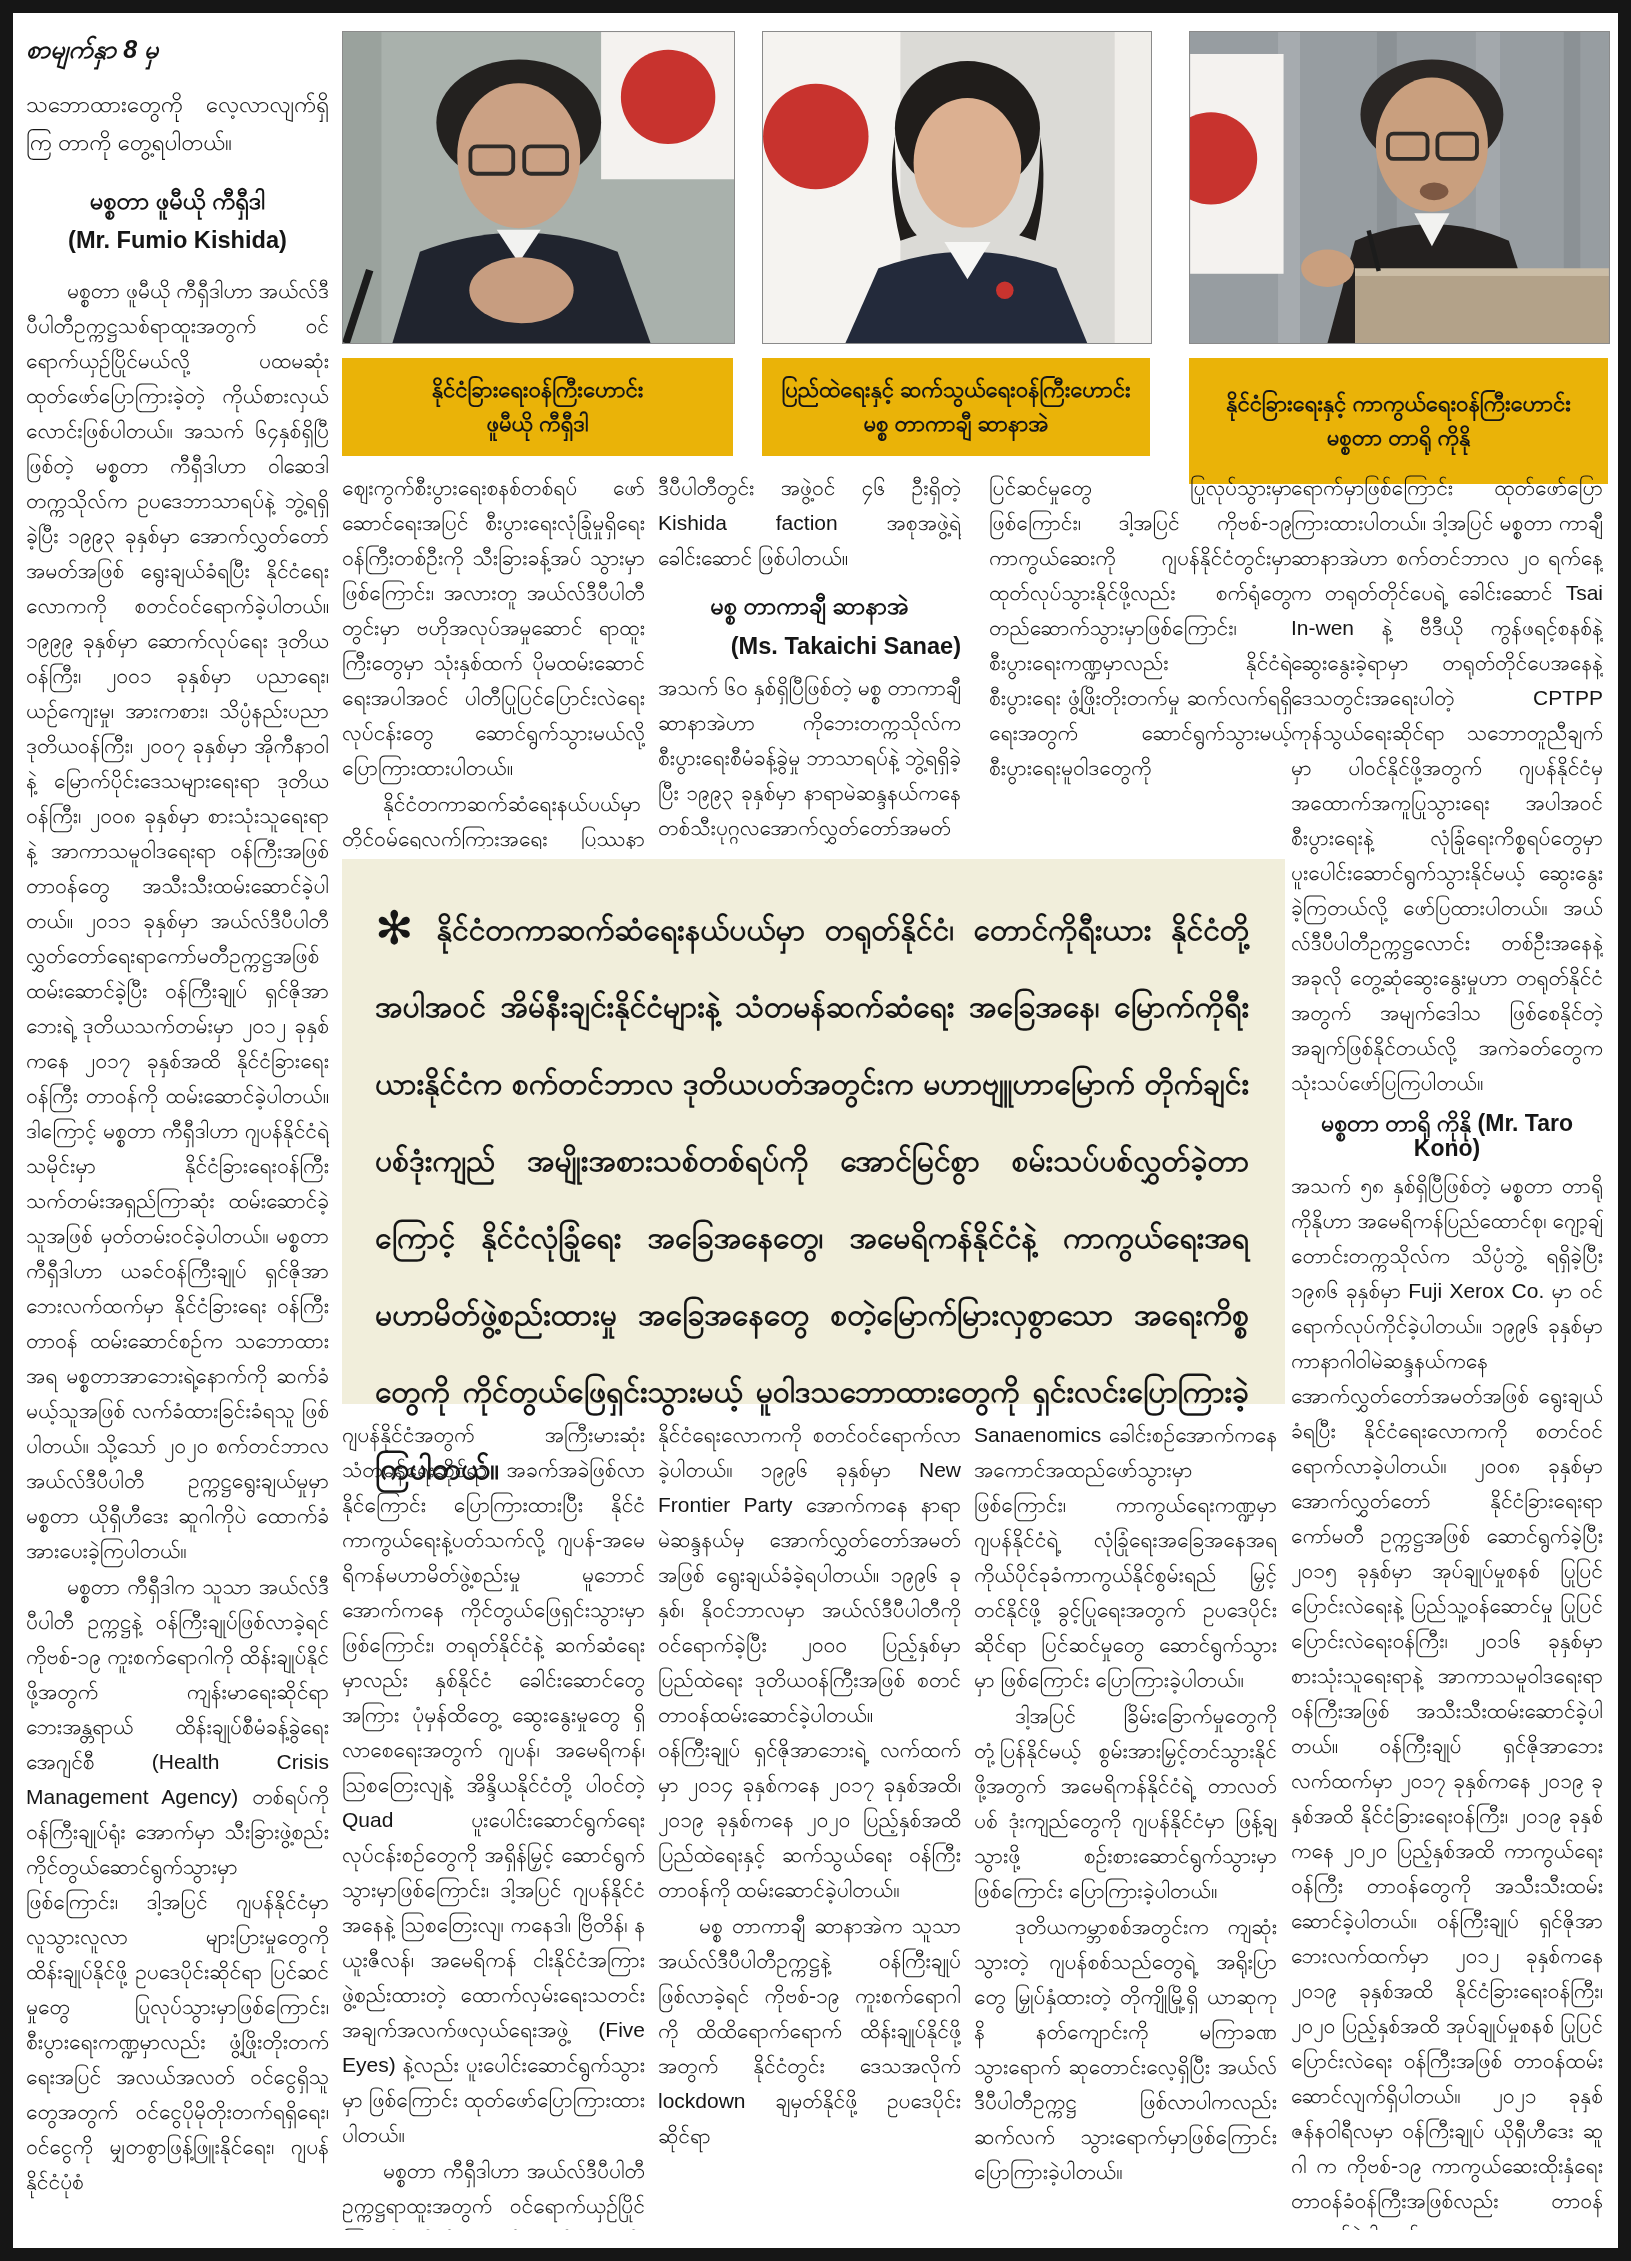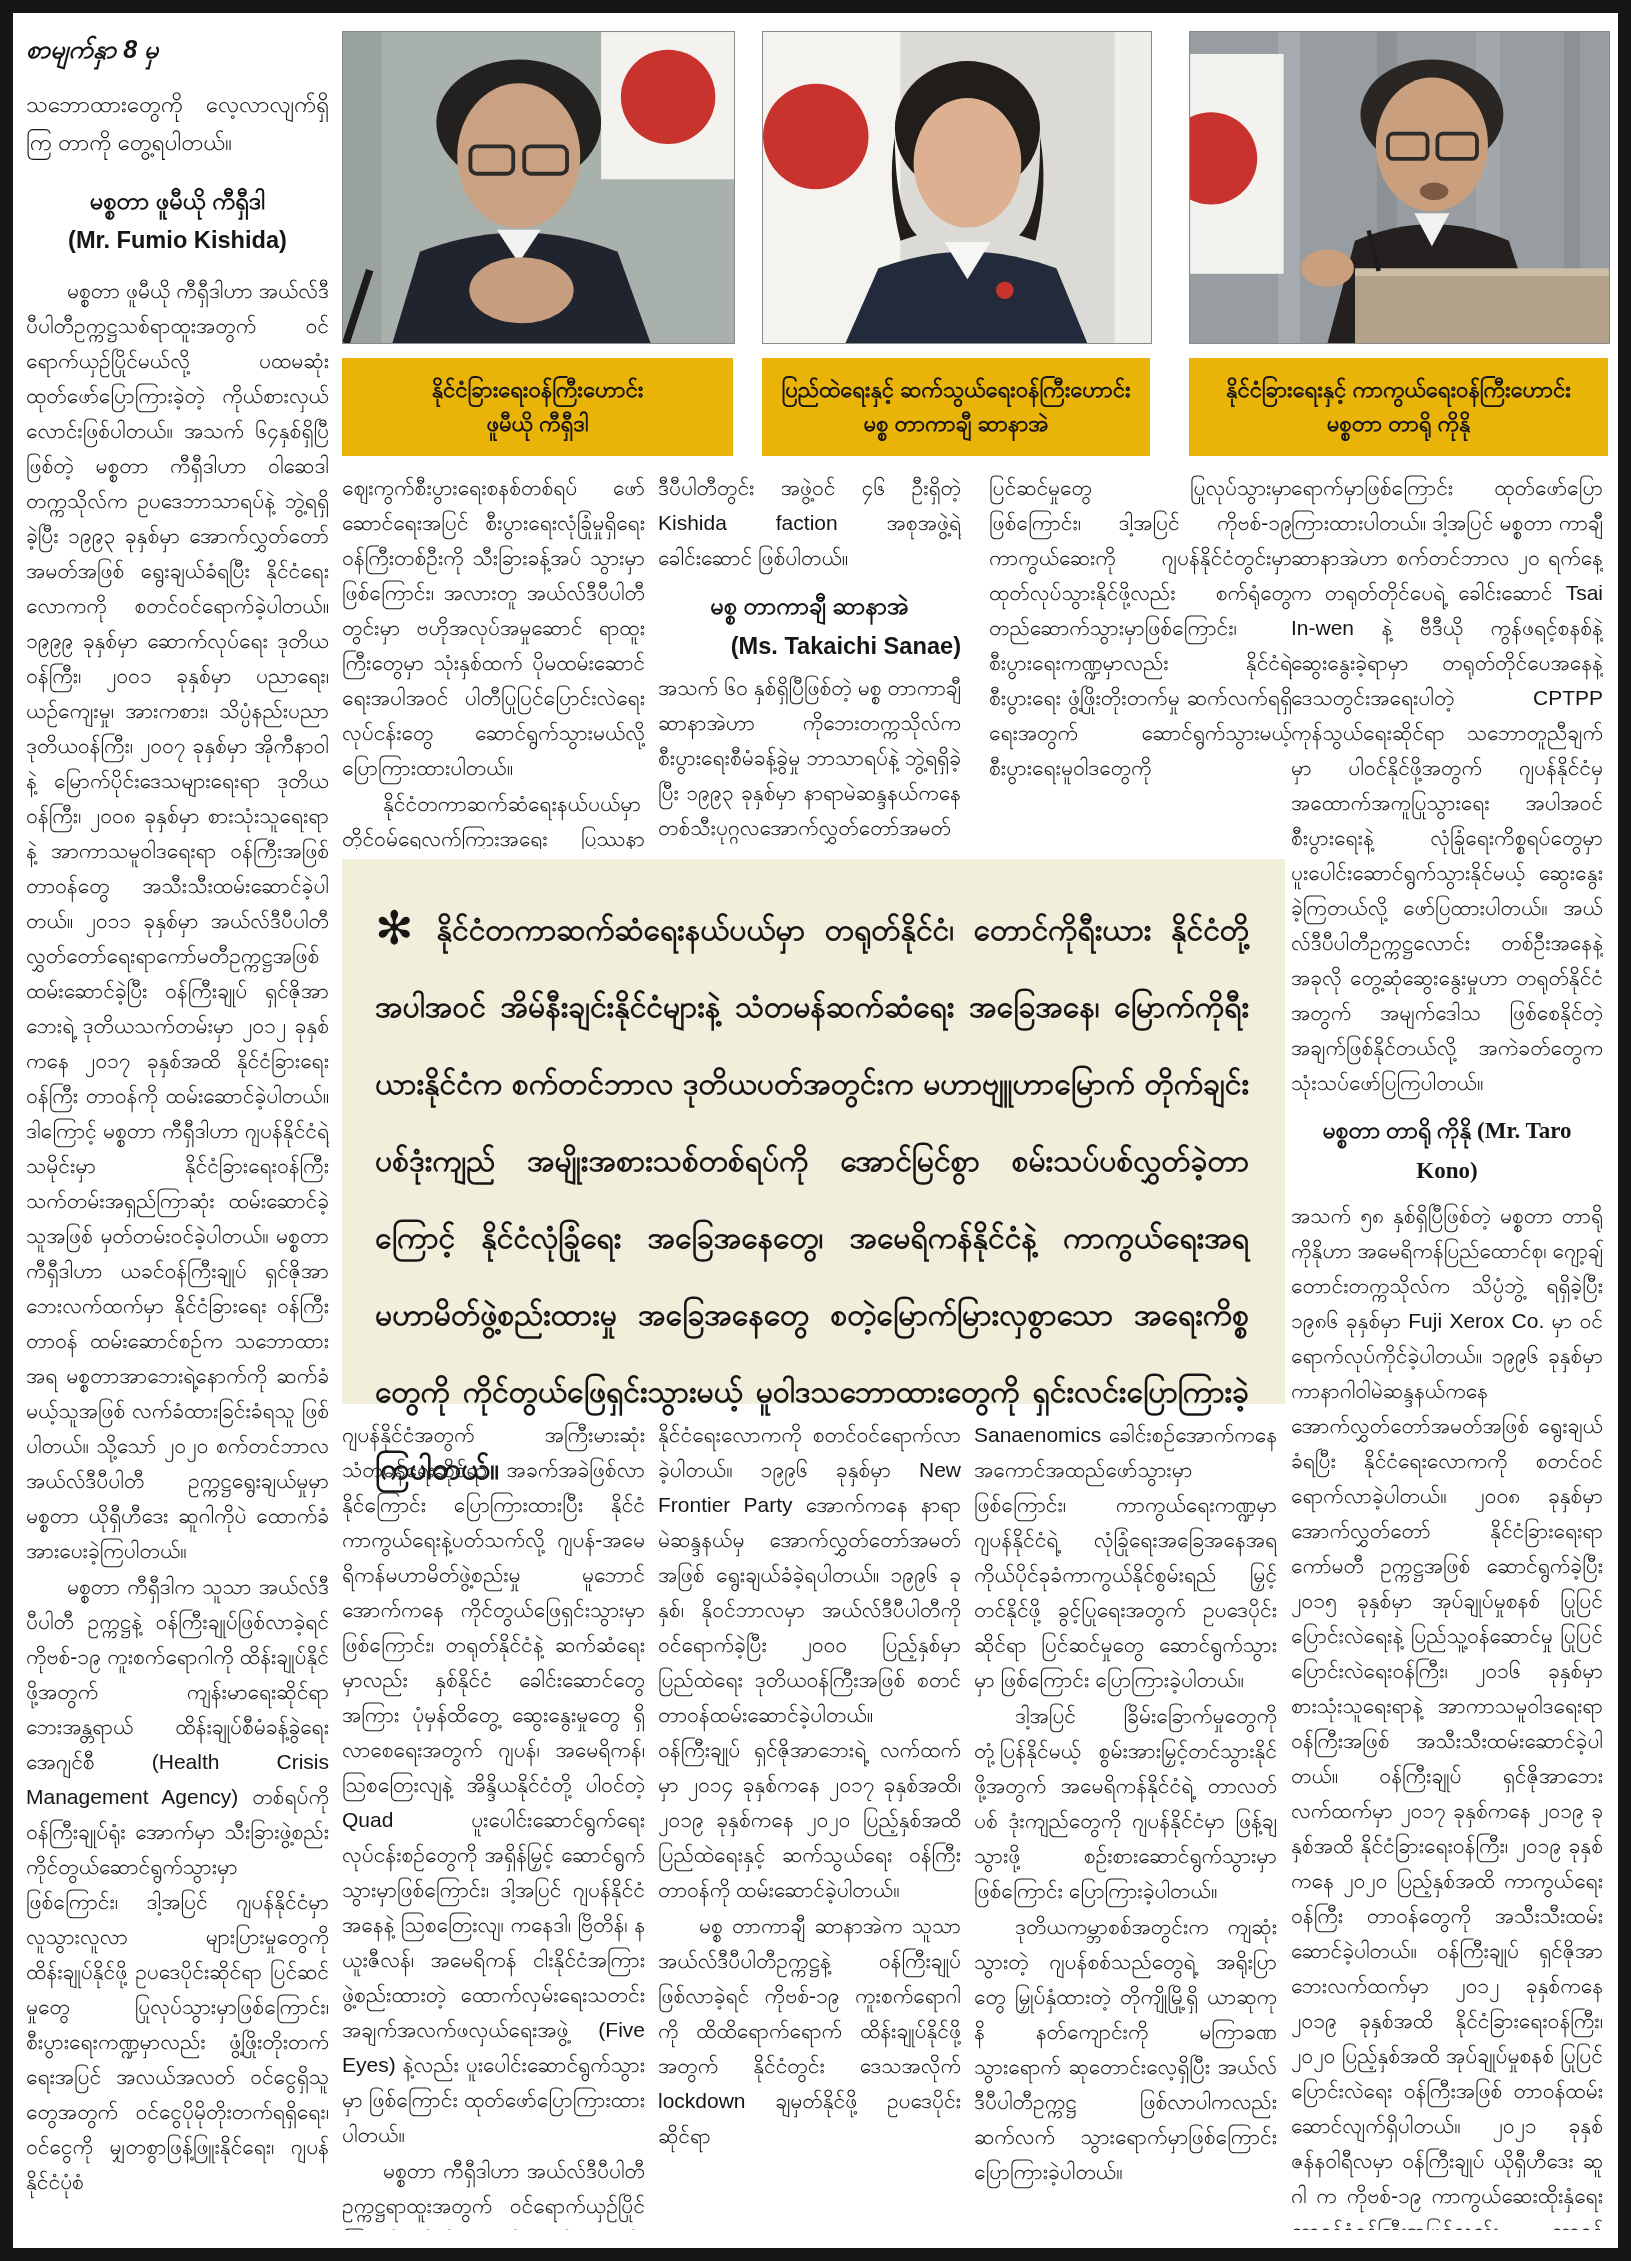--- a/index.html
+++ b/index.html
@@ -11,21 +11,21 @@
   .frame{position:absolute;inset:0;border:13px solid #161616;pointer-events:none;}
   
   .col{position:absolute;text-align:justify;font-size:21px;line-height:35px;overflow:hidden;}
   .col p{margin:0;text-indent:41px;}
   .col.cont p:first-child{text-indent:0;}
   .col p + p{margin-top:1.1px;}
   .lead-label{font-size:25px;font-weight:bold;font-style:italic;margin:0 0 18.7px 0;}
   .intro-para{font-size:22.5px;line-height:38px;margin:0 0 22px 0;text-align:justify;}
   .sec-heading{font-weight:bold;font-size:23.6px;text-align:center;line-height:35px;margin:14.3px 0 5.5px 0;text-indent:0;}
   .sec-heading-en{font-weight:bold;font-size:23.6px;text-align:center;line-height:33px;margin:3.3px 0 15.4px 0;text-indent:0;}
-  .sec-heading-inline{font-weight:bold;font-size:23px;text-align:center;line-height:40px;margin:11px 0 6.6px 0;text-indent:0;font-family:Liberation Serif, serif;}
+  .sec-heading-inline{font-weight:bold;font-size:23px;text-align:center;line-height:25px;margin:11px 0 6.6px 0;text-indent:0;}
   
   .photo{position:absolute;border:1.1px solid #8a8a8a;overflow:hidden;background:#9aa29e;}
   .photo svg{display:block;width:100%;height:100%;}
   .caption{
     position:absolute;background:#eab308;display:flex;flex-direction:column;
     align-items:center;justify-content:center;text-align:center;
     font-weight:bold;font-size:22px;line-height:34px;padding:4.4px 6.6px;box-sizing:border-box;
   }
   
   .quote-box{
@@ -108,21 +108,21 @@
 </div>
 
 <div class="caption" style="left:342px;top:358px;width:391px;height:98px;">
   <span>နိုင်ငံခြားရေးဝန်ကြီးဟောင်း</span>
   <span>ဖူမီယို ကီရှီဒါ</span>
 </div>
 <div class="caption" style="left:762px;top:358px;width:388px;height:98px;">
   <span>ပြည်ထဲရေးနှင့် ဆက်သွယ်ရေးဝန်ကြီးဟောင်း</span>
   <span>မစ္စ တာကာချီ ဆာနာအဲ</span>
 </div>
-<div class="caption" style="left:1189px;top:358px;width:419px;height:98px;">
+<div class="caption" style="left:1189px;top:358px;width:419px;height:126px;">
   <span>နိုင်ငံခြားရေးနှင့် ကာကွယ်ရေးဝန်ကြီးဟောင်း</span>
   <span>မစ္စတာ တာရို ကိုနို</span>
 </div>
 
 <div class="col cont" style="left:342px;top:470px;width:303px;height:379px;">
   <div>
       <p>ဈေးကွက်စီးပွားရေးစနစ်တစ်ရပ် ဖော်ဆောင်ရေးအပြင် စီးပွားရေးလုံခြုံမှုရှိရေး ဝန်ကြီးတစ်ဦးကို သီးခြားခန့်အပ် သွားမှာဖြစ်ကြောင်း၊ အလားတူ အယ်လ်ဒီပီပါတီတွင်းမှာ ဗဟိုအလုပ်အမှုဆောင် ရာထူးကြီးတွေမှာ သုံးနှစ်ထက် ပိုမထမ်းဆောင်ရေးအပါအဝင် ပါတီပြုပြင်ပြောင်းလဲရေးလုပ်ငန်းတွေ ဆောင်ရွက်သွားမယ်လို့ ပြောကြားထားပါတယ်။</p>
       <p>နိုင်ငံတကာဆက်ဆံရေးနယ်ပယ်မှာ တိုင်ဝမ်ရေလက်ကြားအရေး ပြဿနာဟာ</p>
     </div>
 </div>

